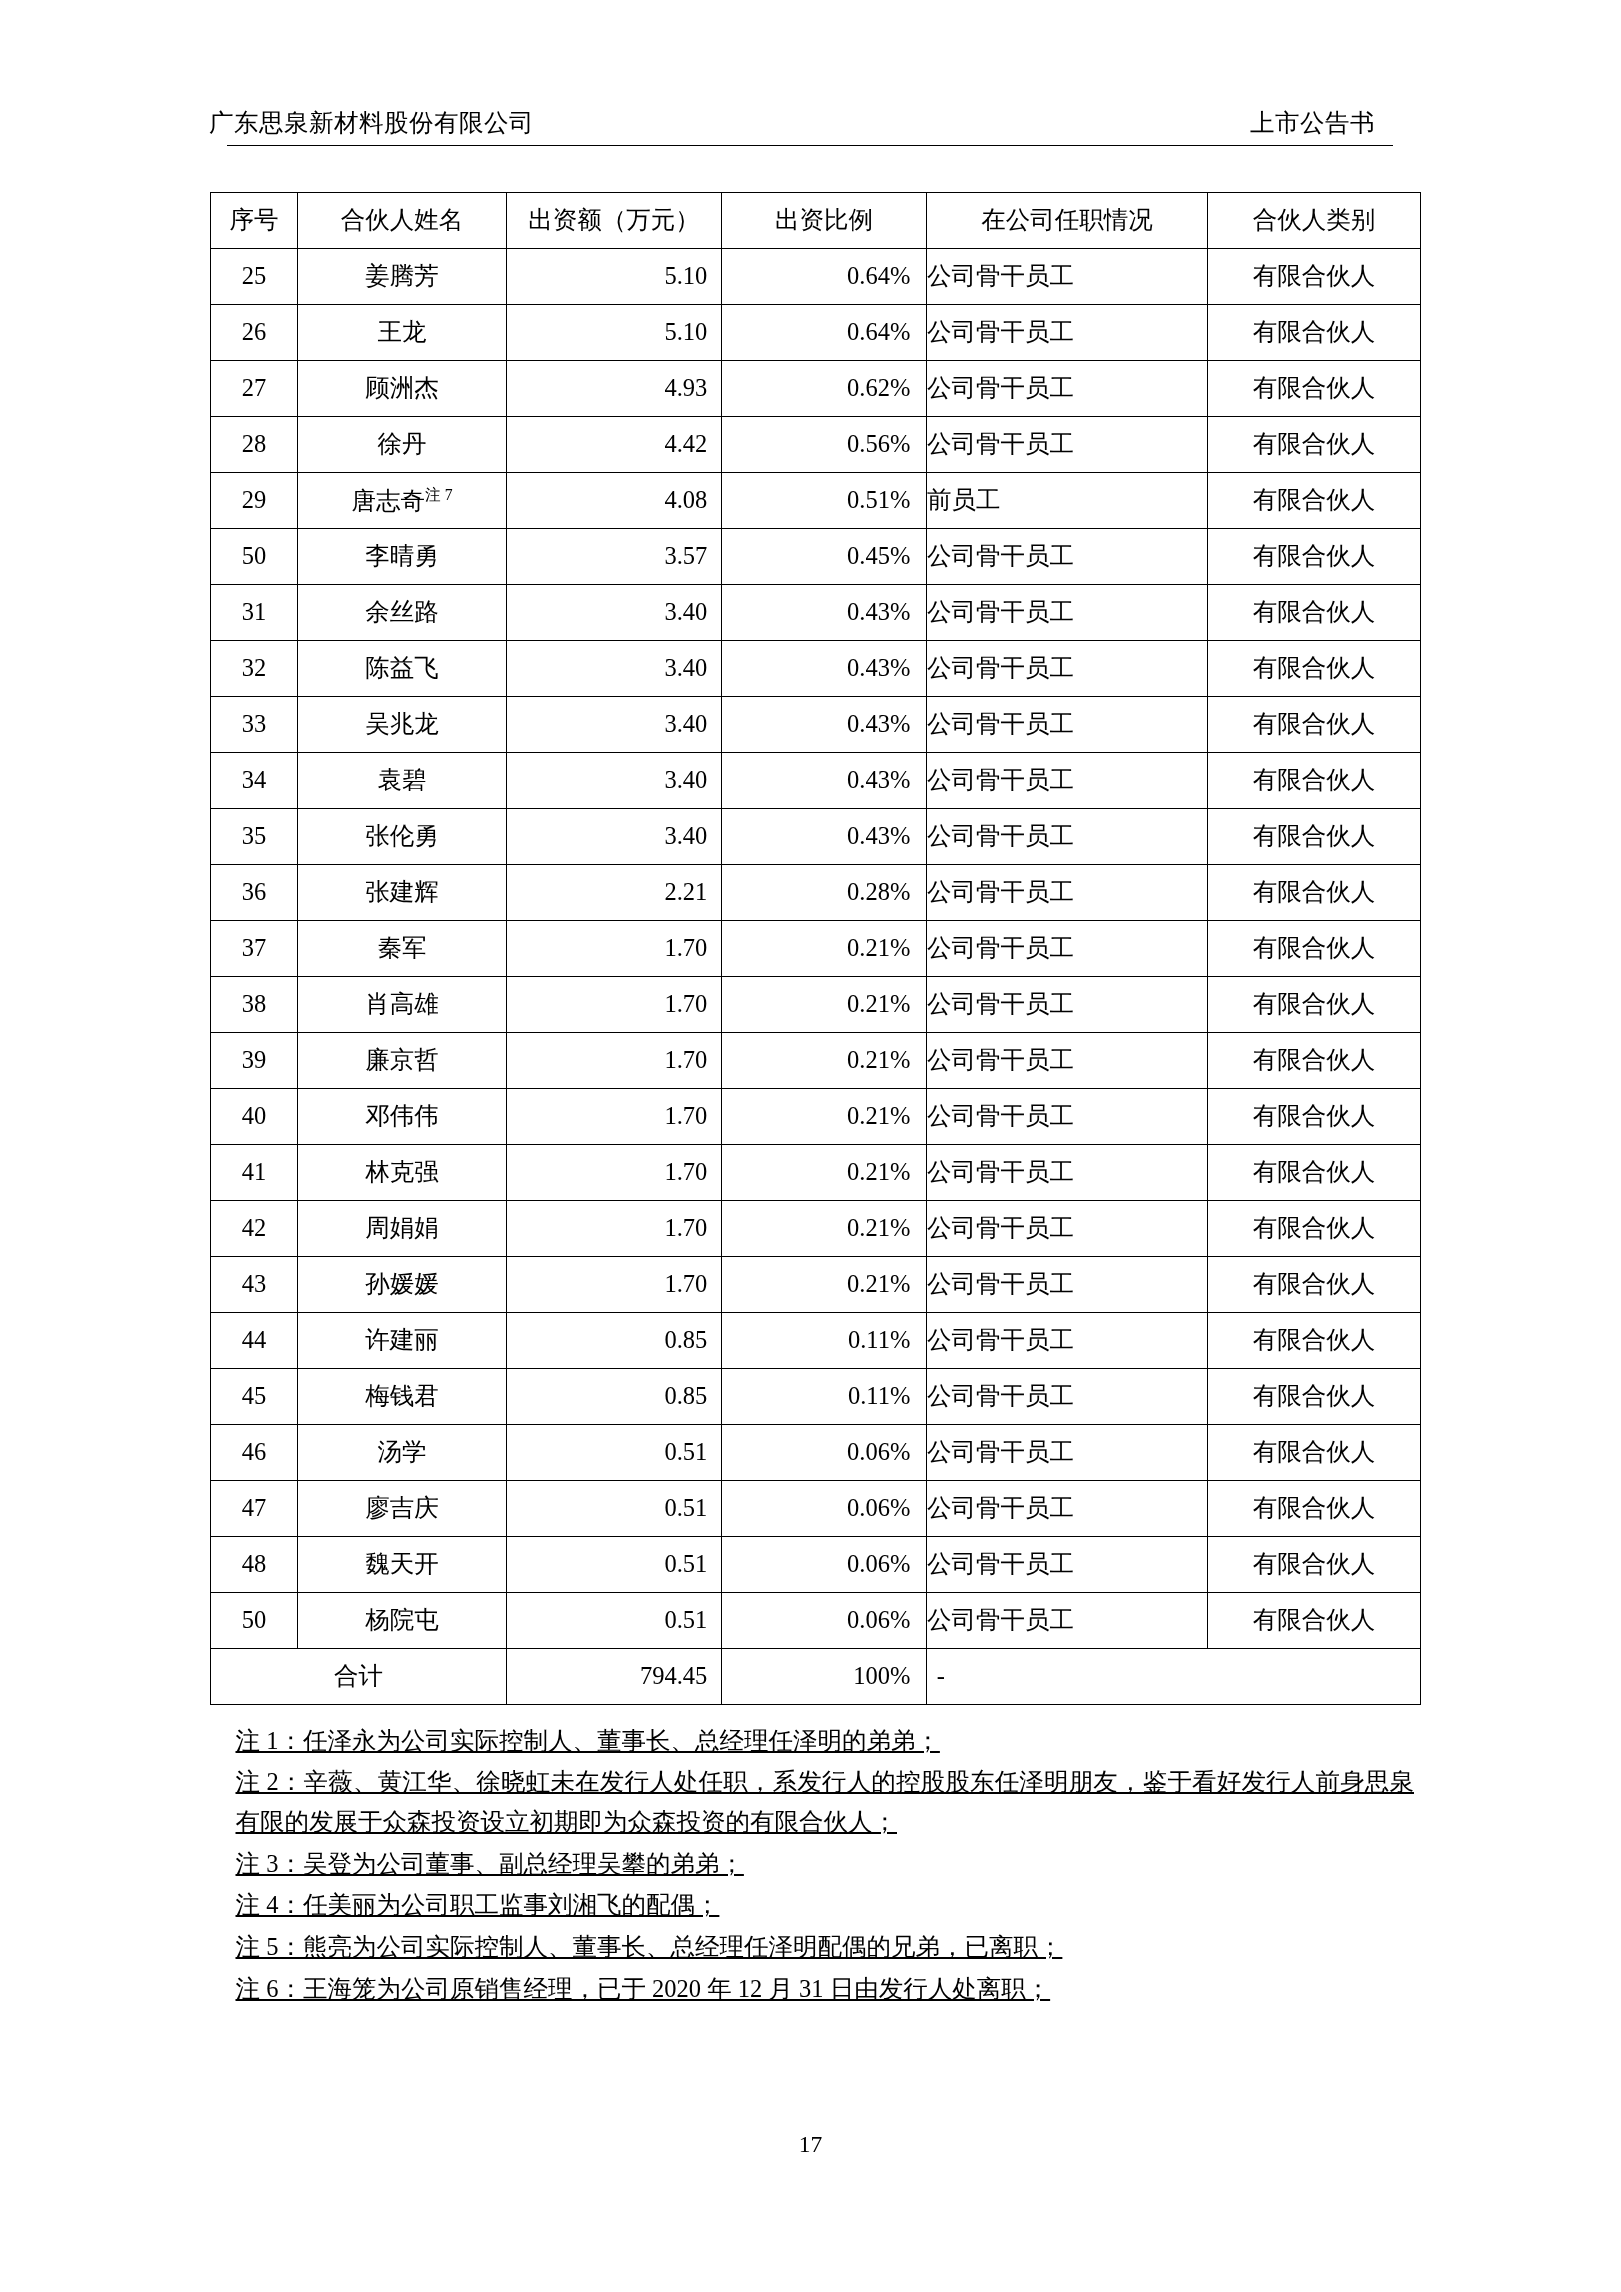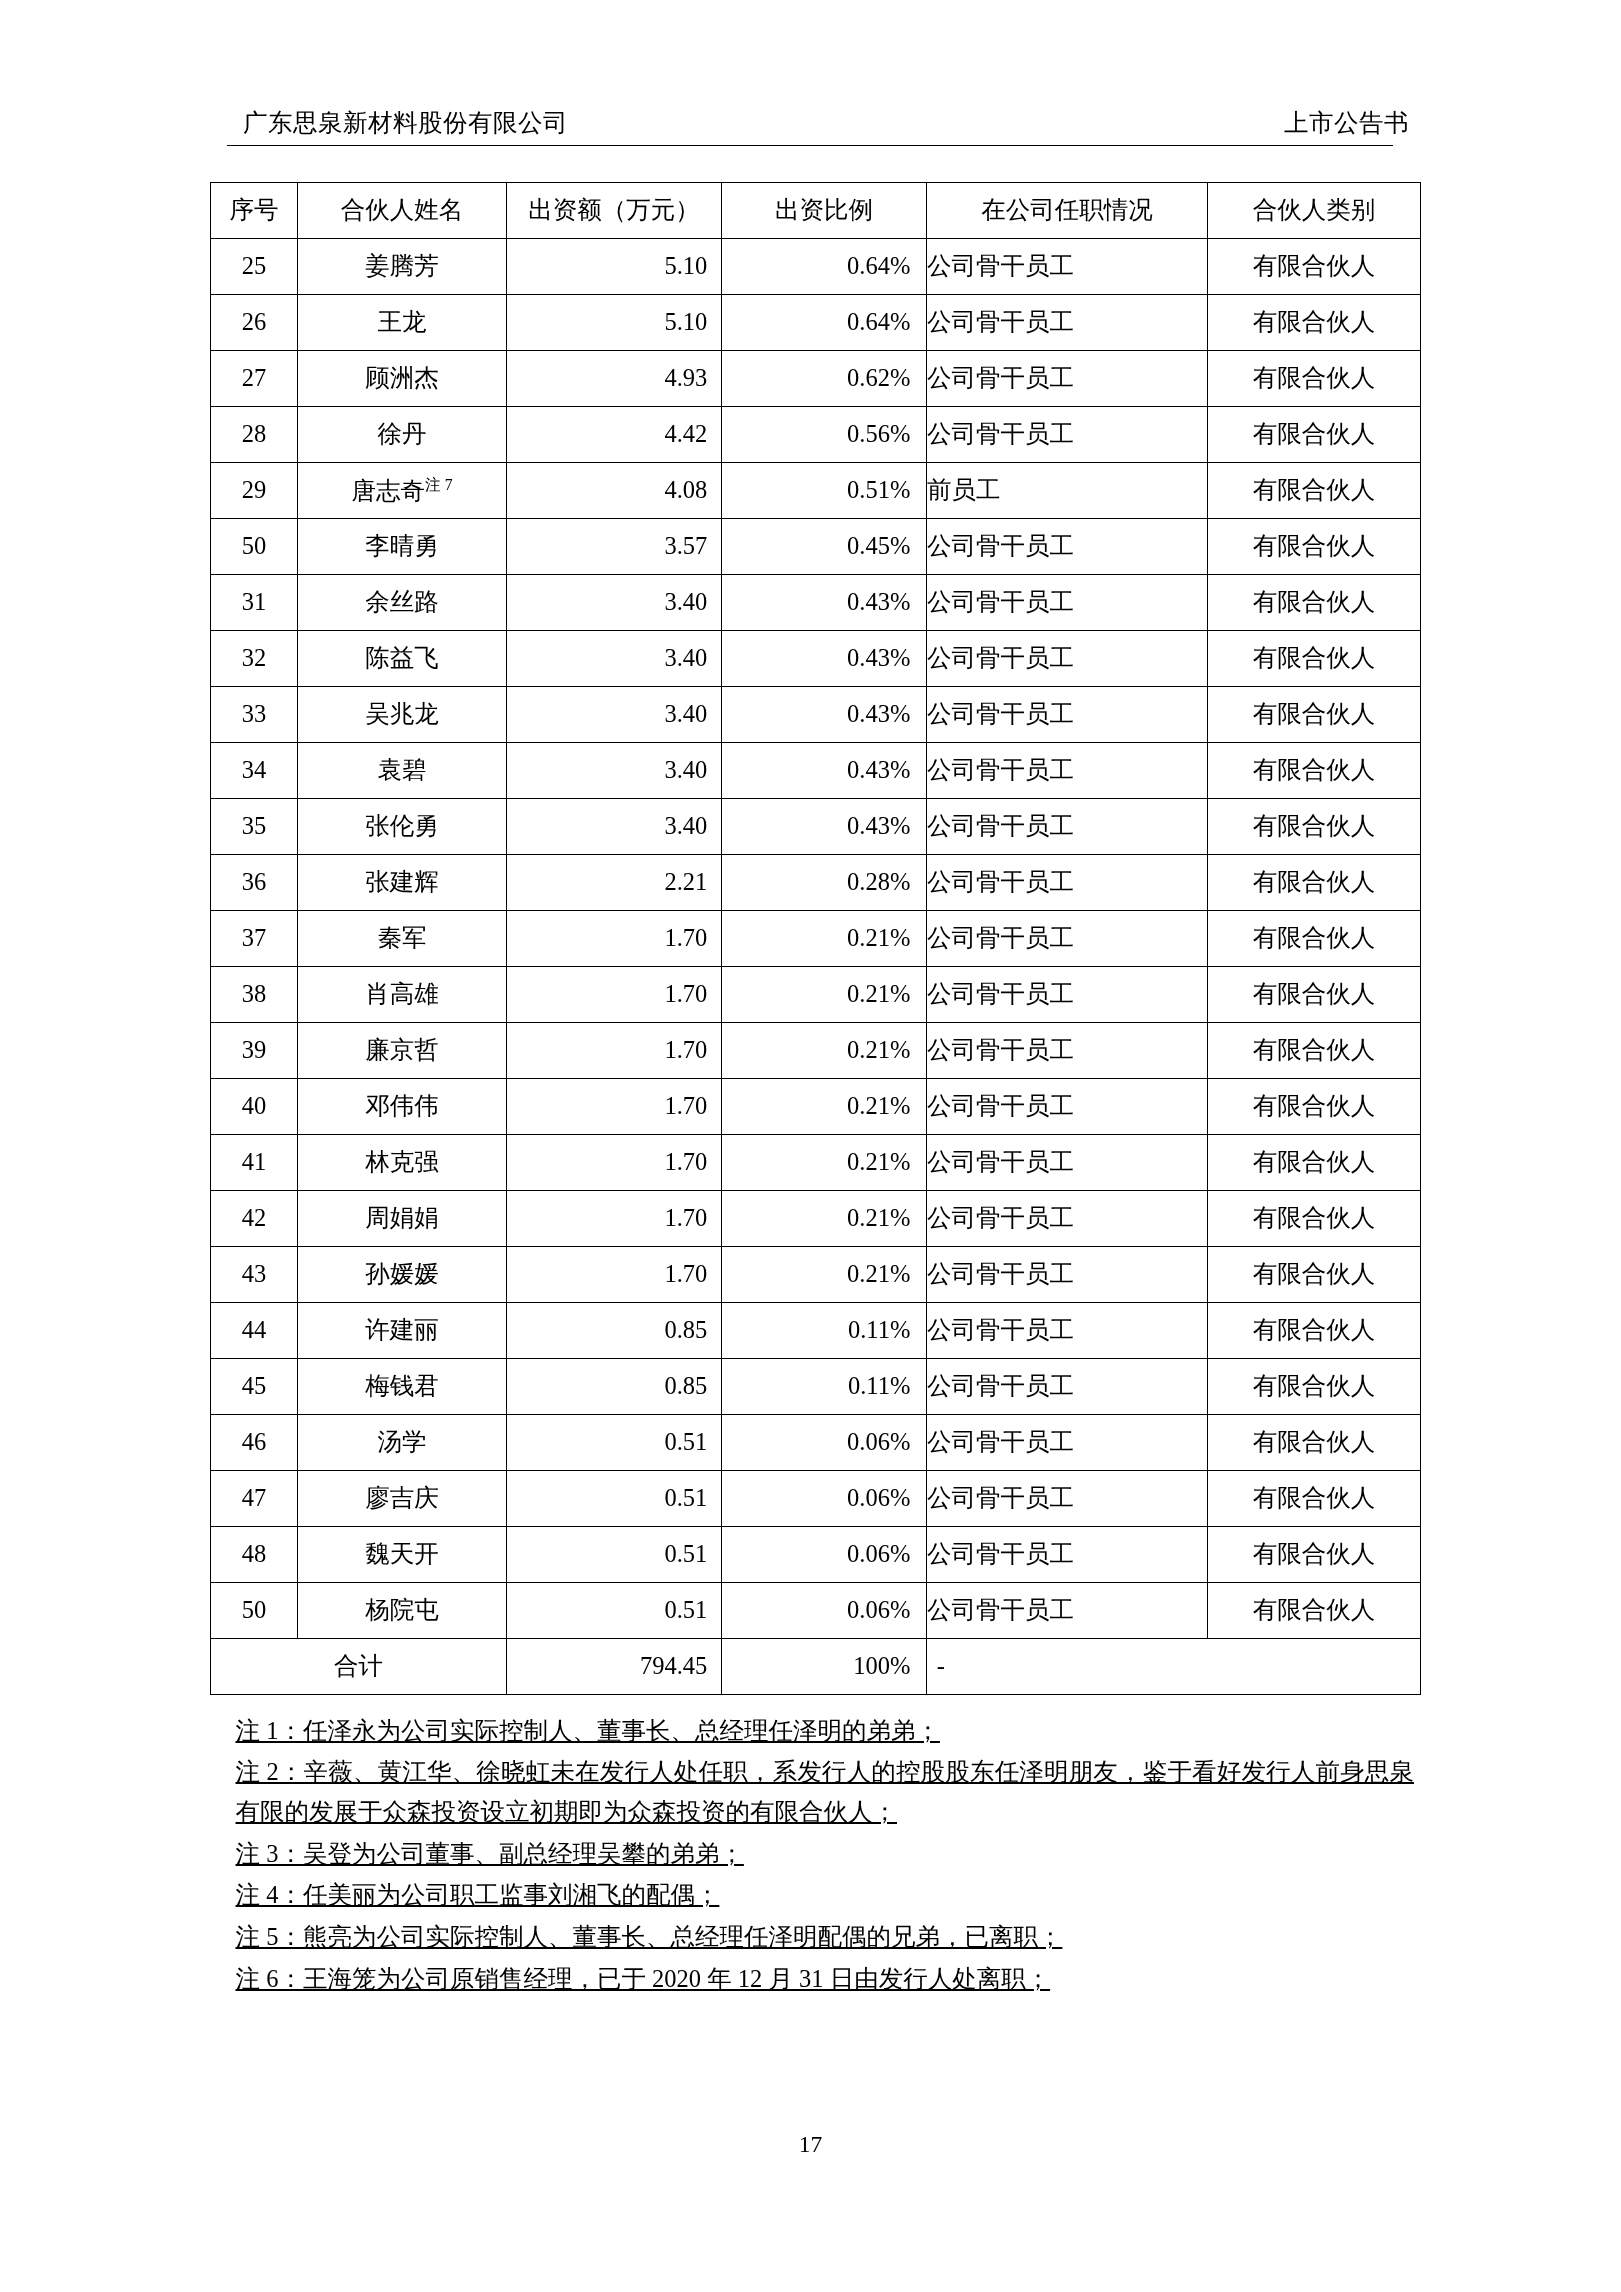--- a/index.html
+++ b/index.html
@@ -17,42 +17,42 @@
   .page {
     position: relative;
     width: 1621px;
     height: 2293px;
     box-sizing: border-box;
     padding: 0;
   }
   .header {
     position: absolute;
     top: 106px;
-    left: 243px;
+    left: 209px;
     width: 1166px;
     display: flex;
     justify-content: space-between;
     align-items: baseline;
     font-size: 24.5px;
     letter-spacing: 0.5px;
   }
   .header-left, .header-right {
     white-space: nowrap;
   }
   .header-rule {
     position: absolute;
     top: 145px;
     left: 227px;
     width: 1166px;
     height: 1px;
     background: #000000;
   }
   .content {
     position: absolute;
-    top: 182px;
+    top: 192px;
     left: 210px;
     width: 1204px;
   }
   table.main-table {
     border-collapse: collapse;
     width: 1204px;
     table-layout: fixed;
   }
   table.main-table th, table.main-table td {
     border: 1px solid #000000;

